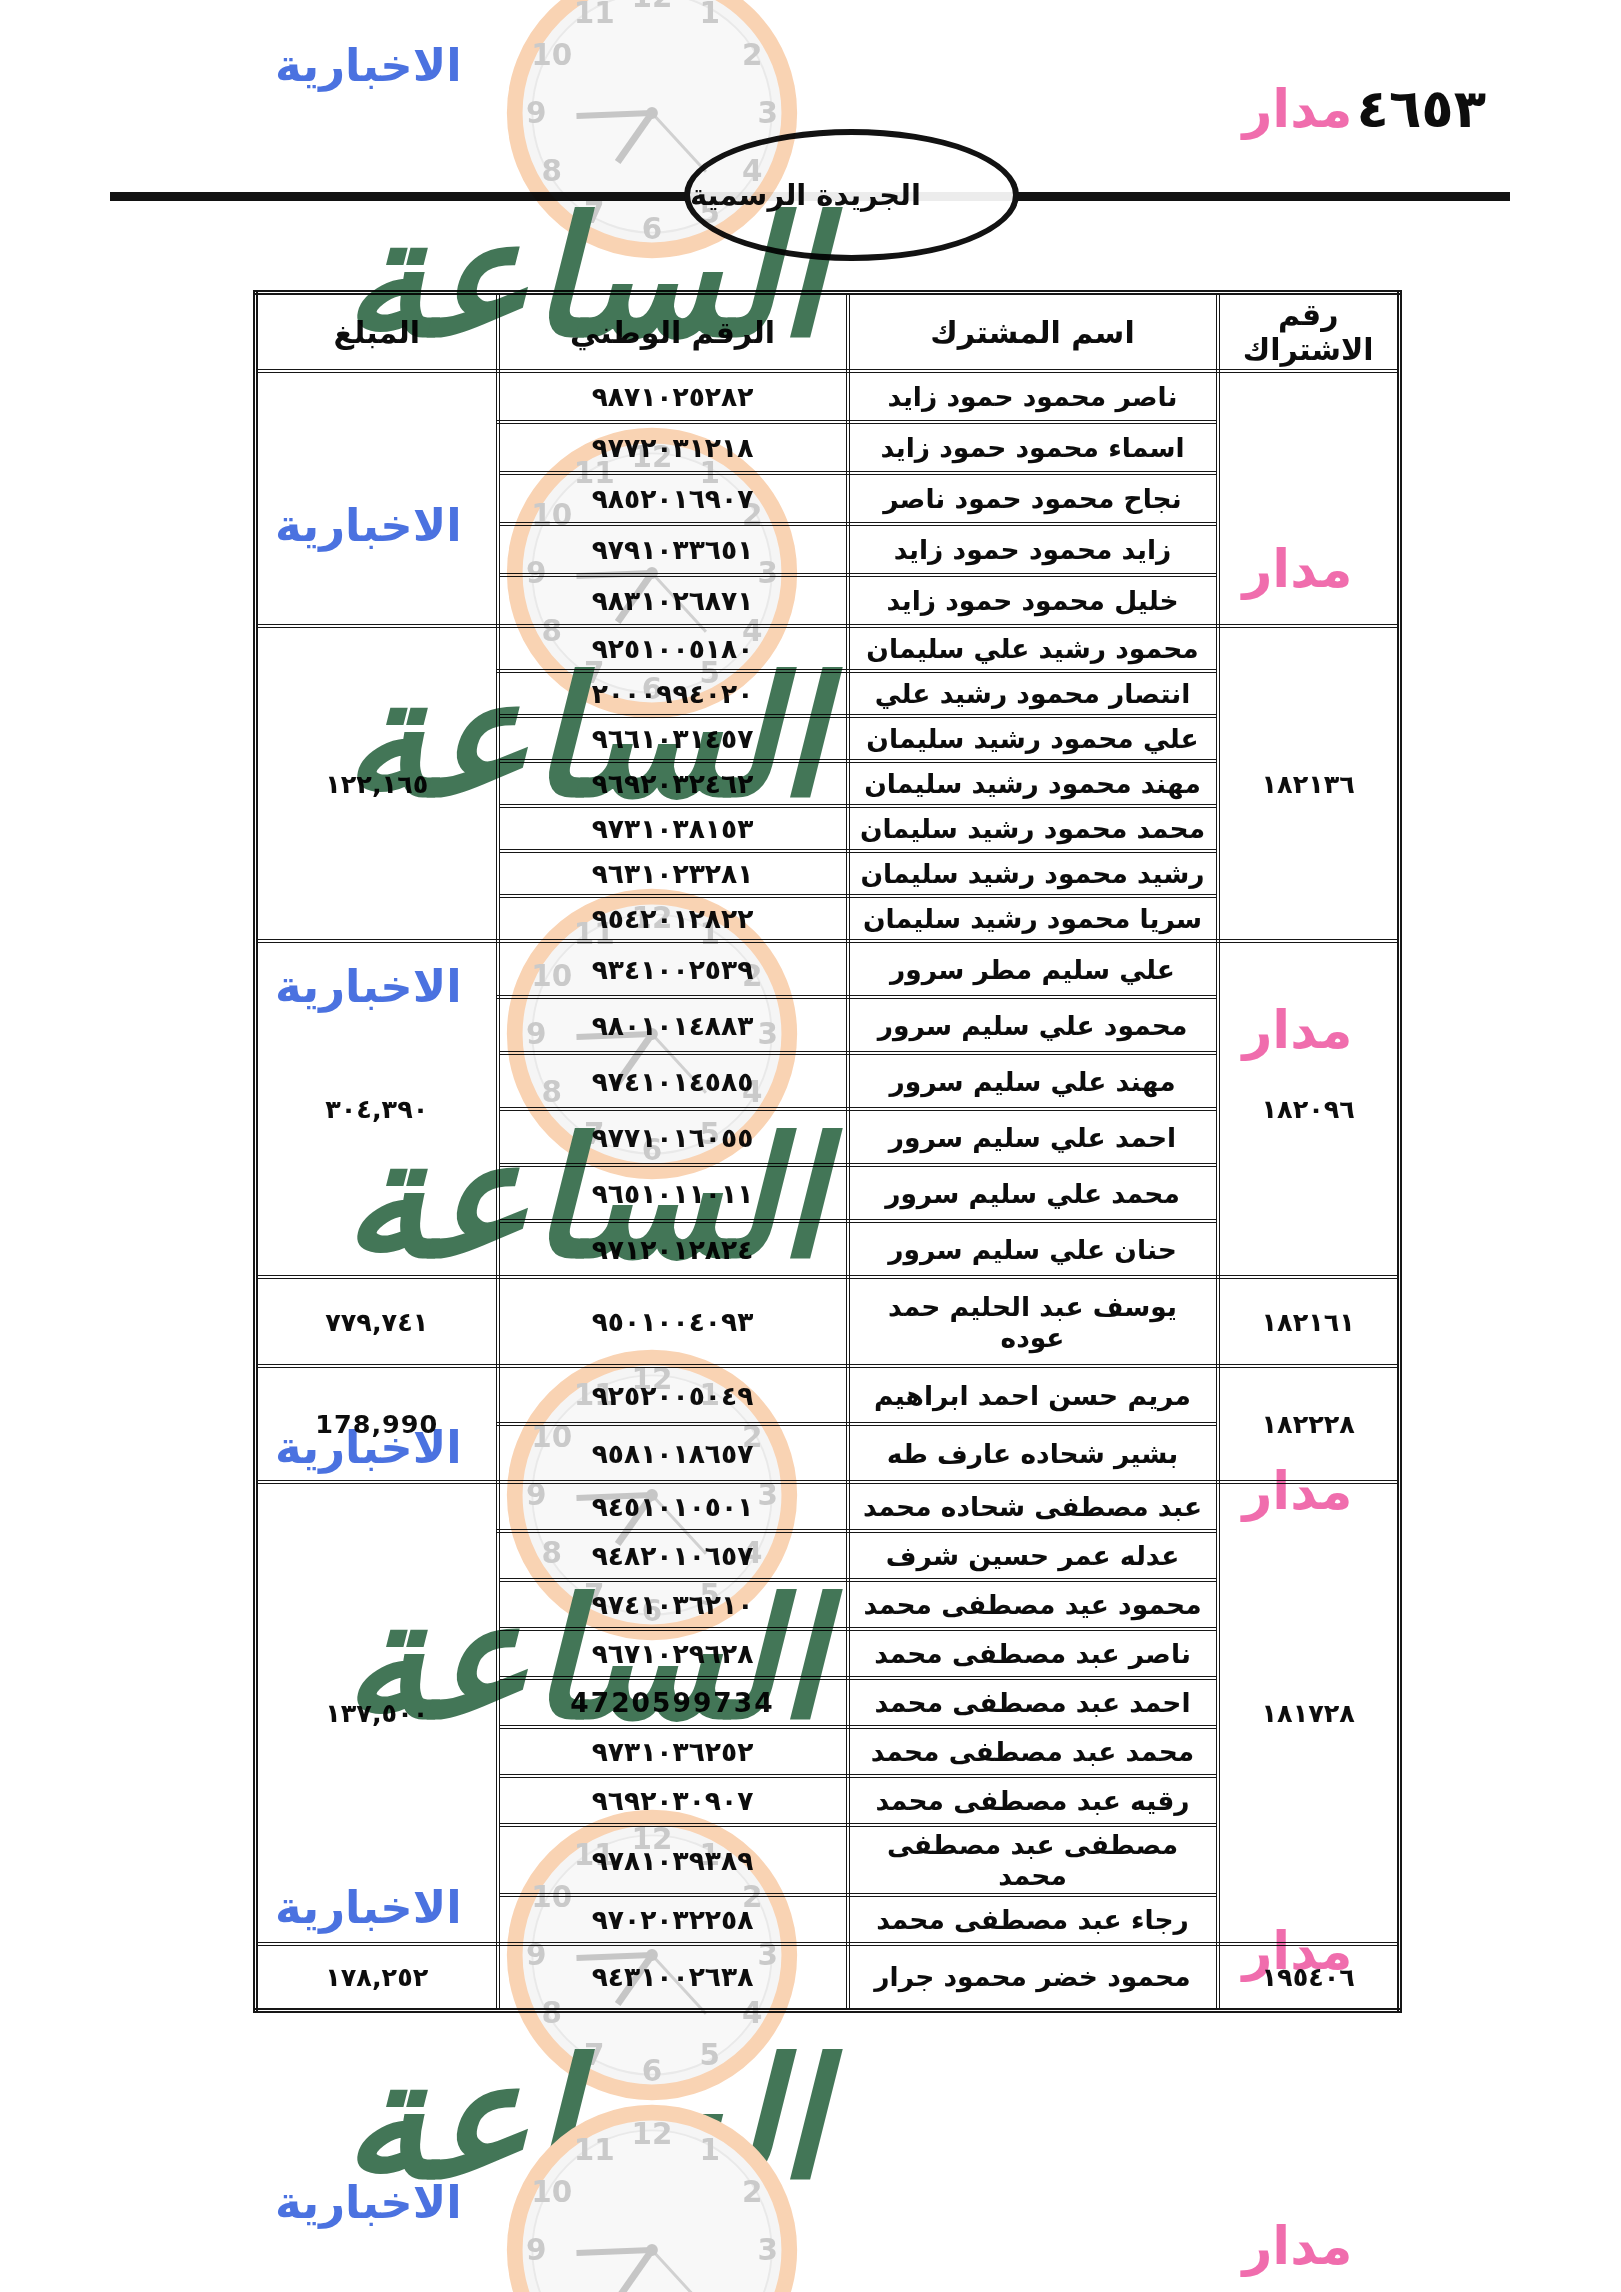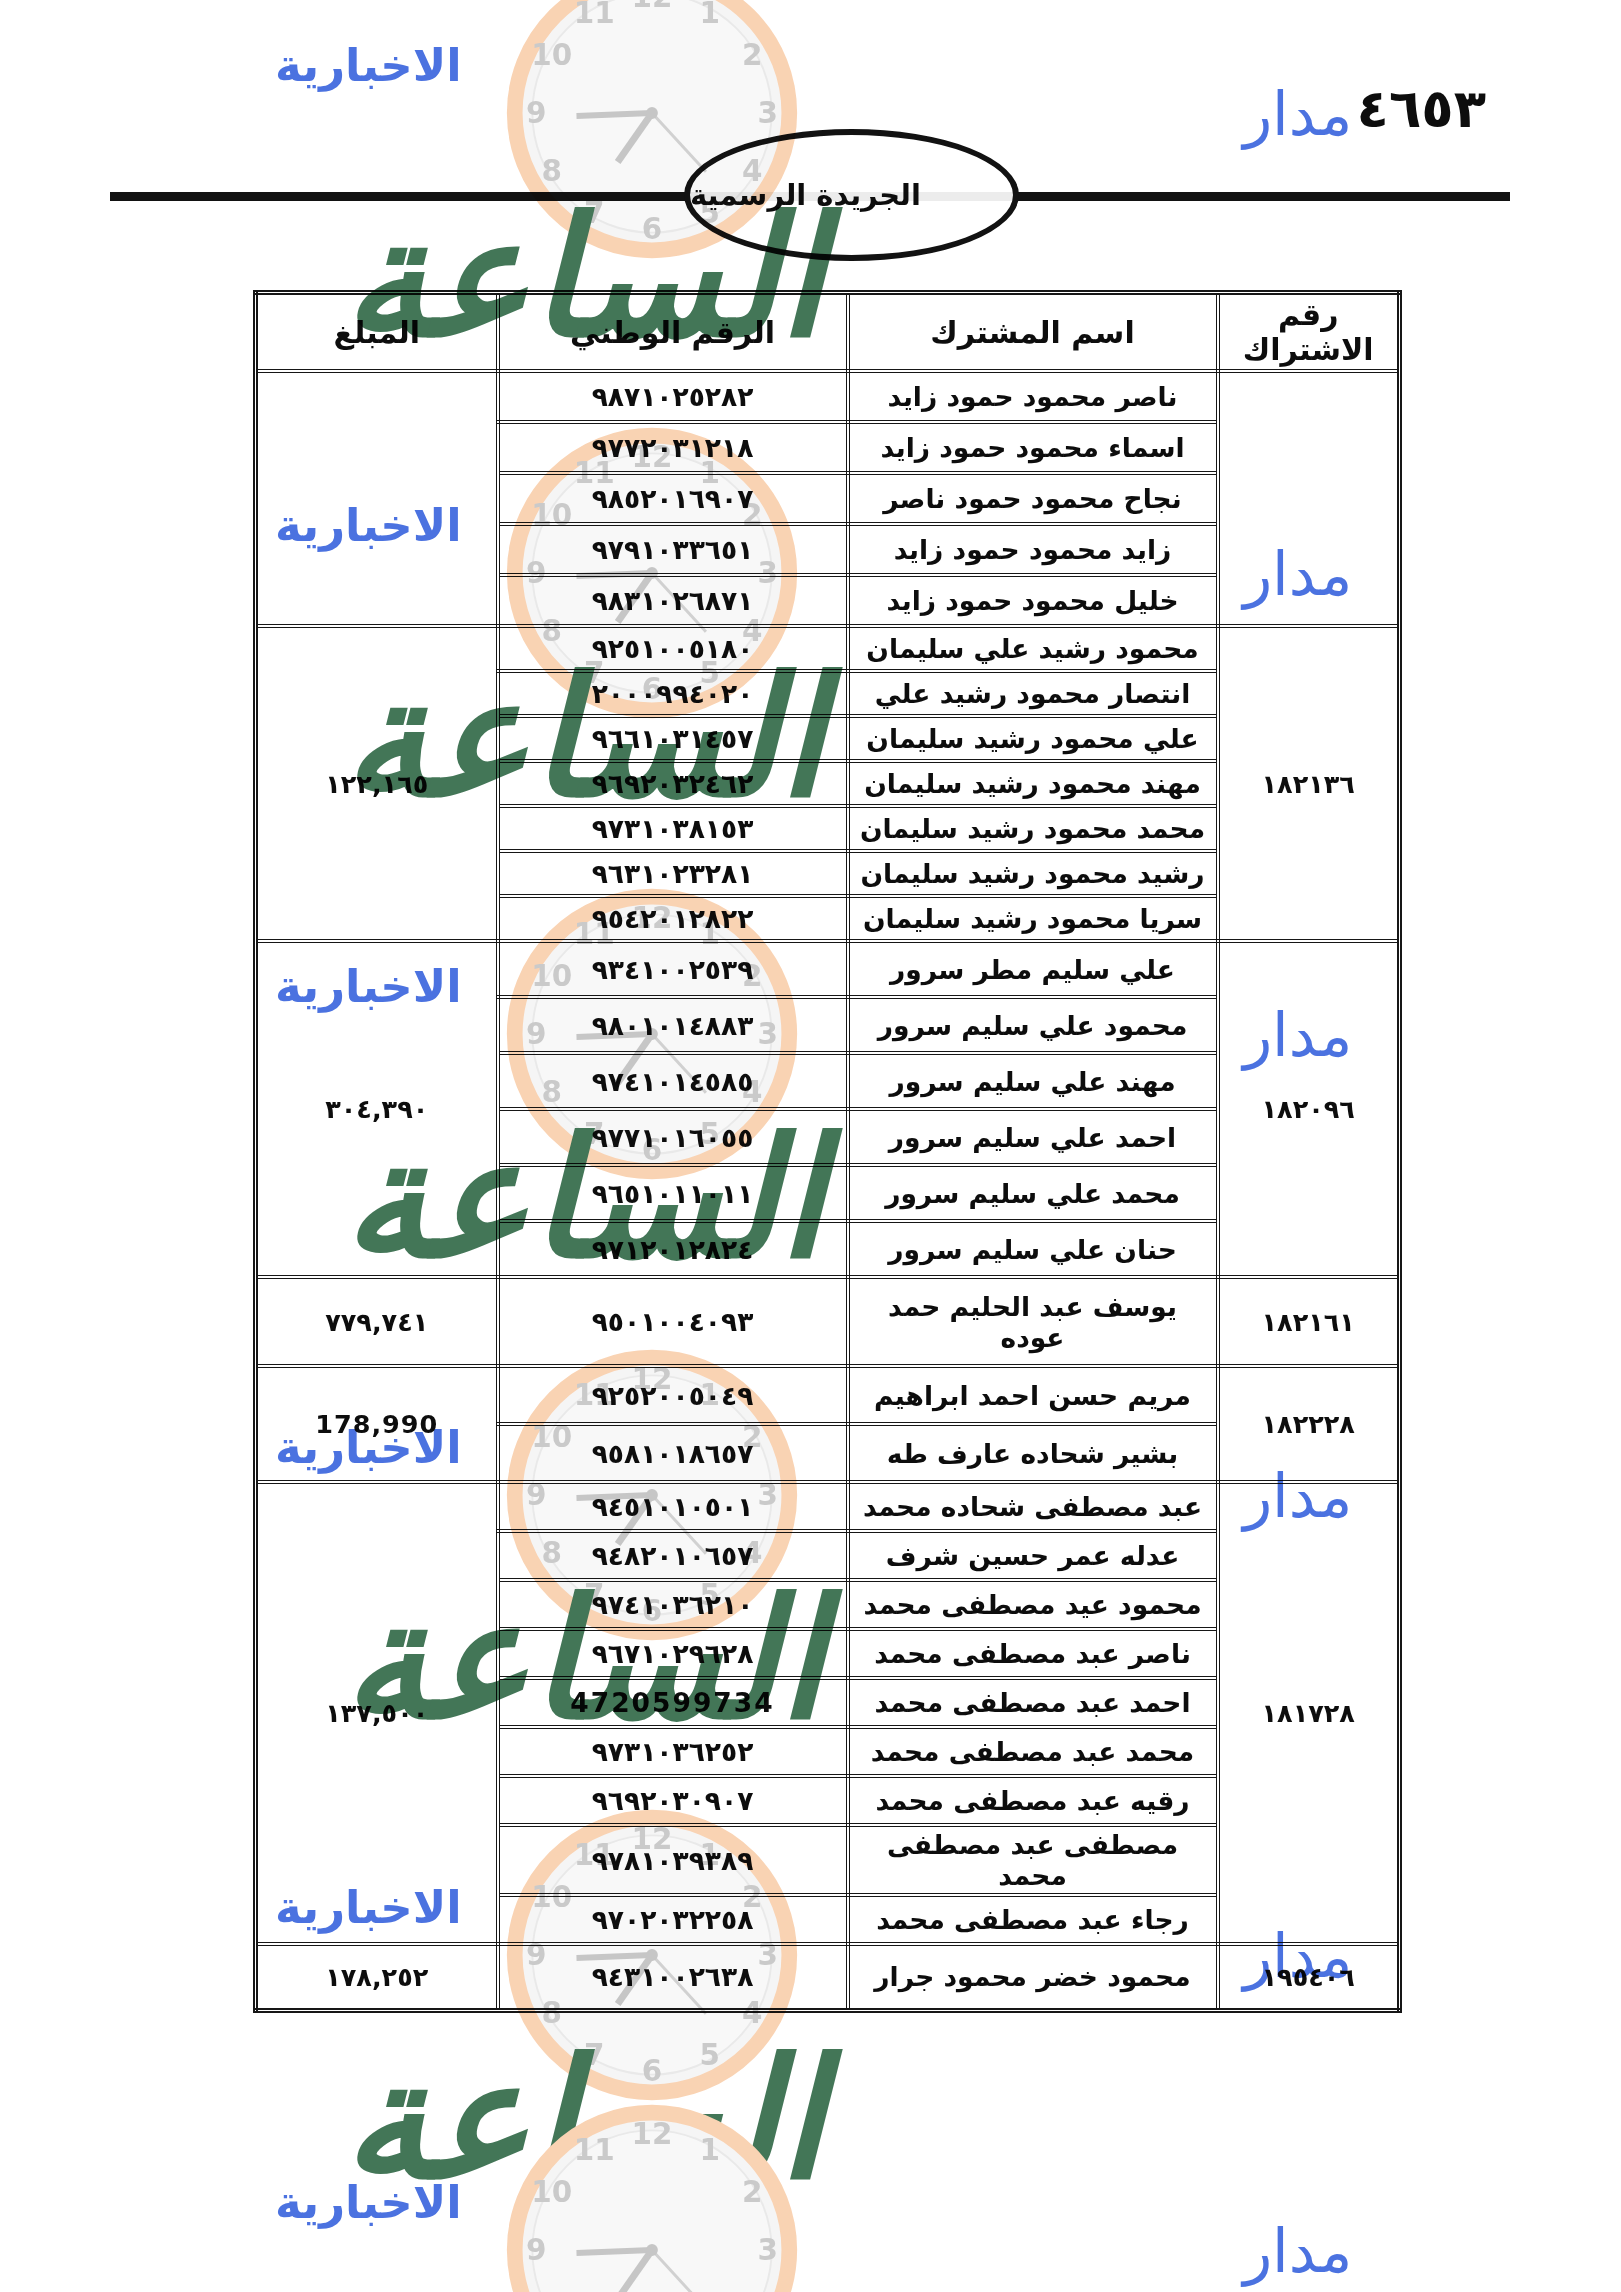--- a/index.html
+++ b/index.html
@@ -48,21 +48,21 @@
     mix-blend-mode:multiply;opacity:0.8;
   }
   .wm-tile{position:absolute;left:157px;width:1215px;height:461px;}
   .wm-clock{position:absolute;left:343px;top:0;width:304px;height:304px;}
   .wm-akhbaria{
     position:absolute;left:118px;top:78px;
     font-size:45px;font-weight:bold;color:#1d4ed8;
   }
   .wm-madar{
     position:absolute;right:19.6px;top:118px;
-    font-size:60px;font-weight:normal;color:#1d4ed8;
+    font-size:52px;font-weight:bold;color:#ec4899;
   }
   .wm-saa{
     position:absolute;left:186px;top:235px;
     font-size:165px;font-weight:bold;color:#14532d;letter-spacing:9.8px;
     line-height:1;
     font-style:italic;
   }
 </style>
 </head>
 <body>

